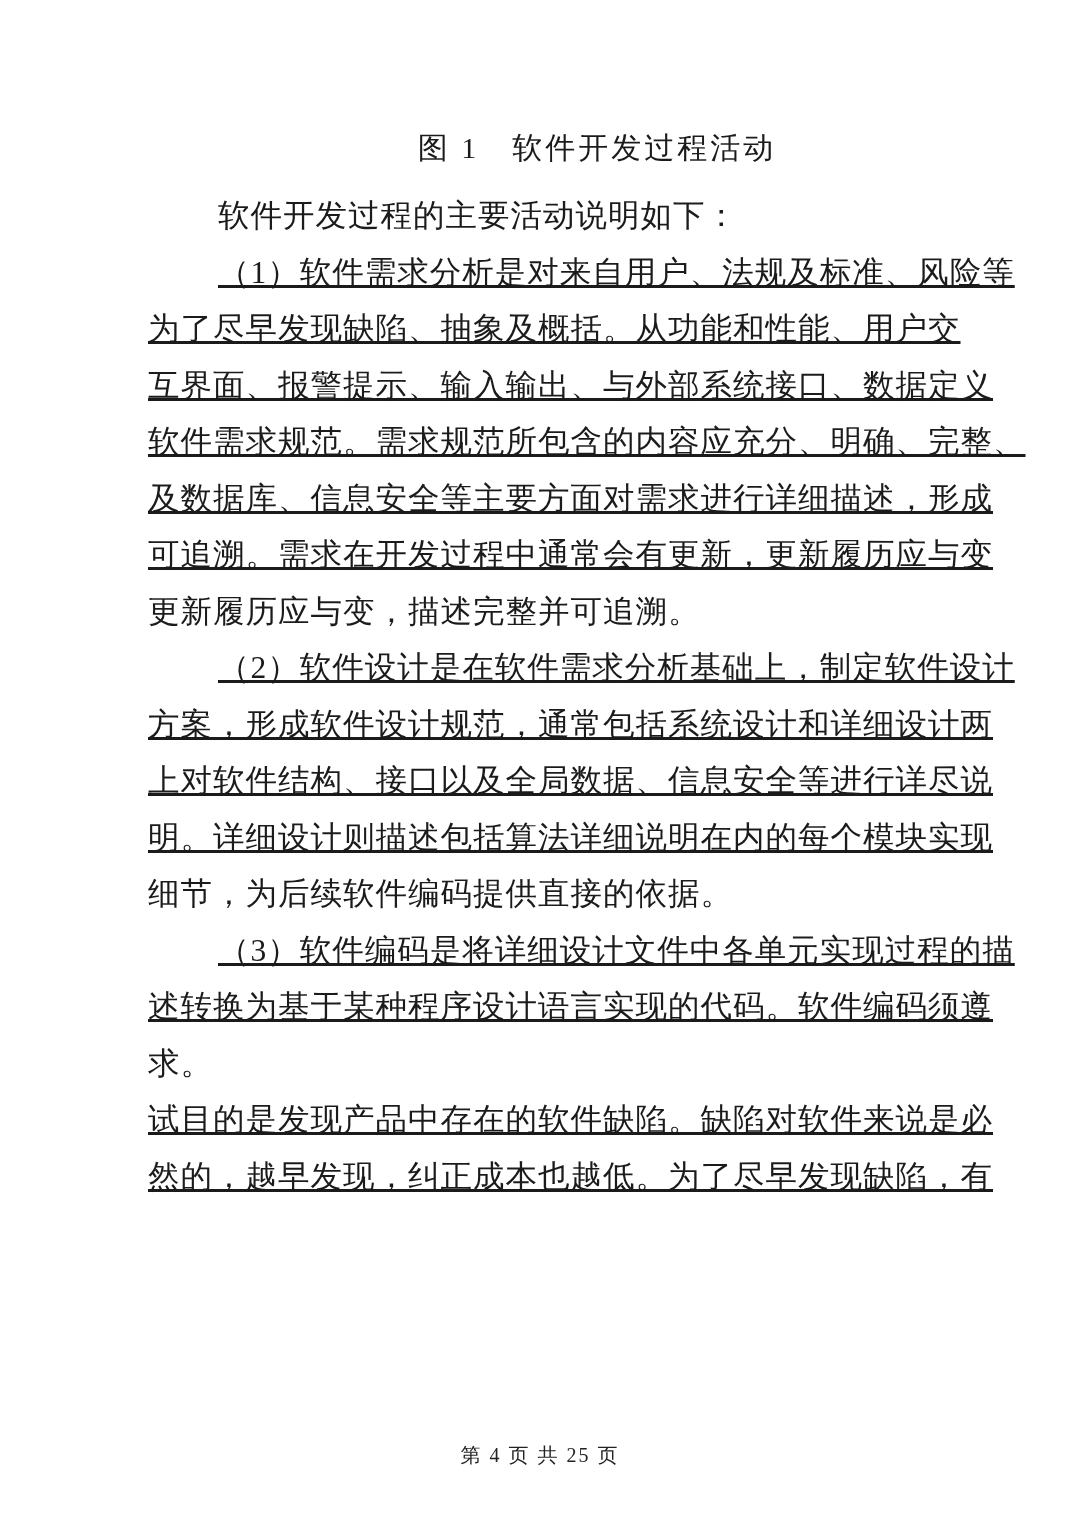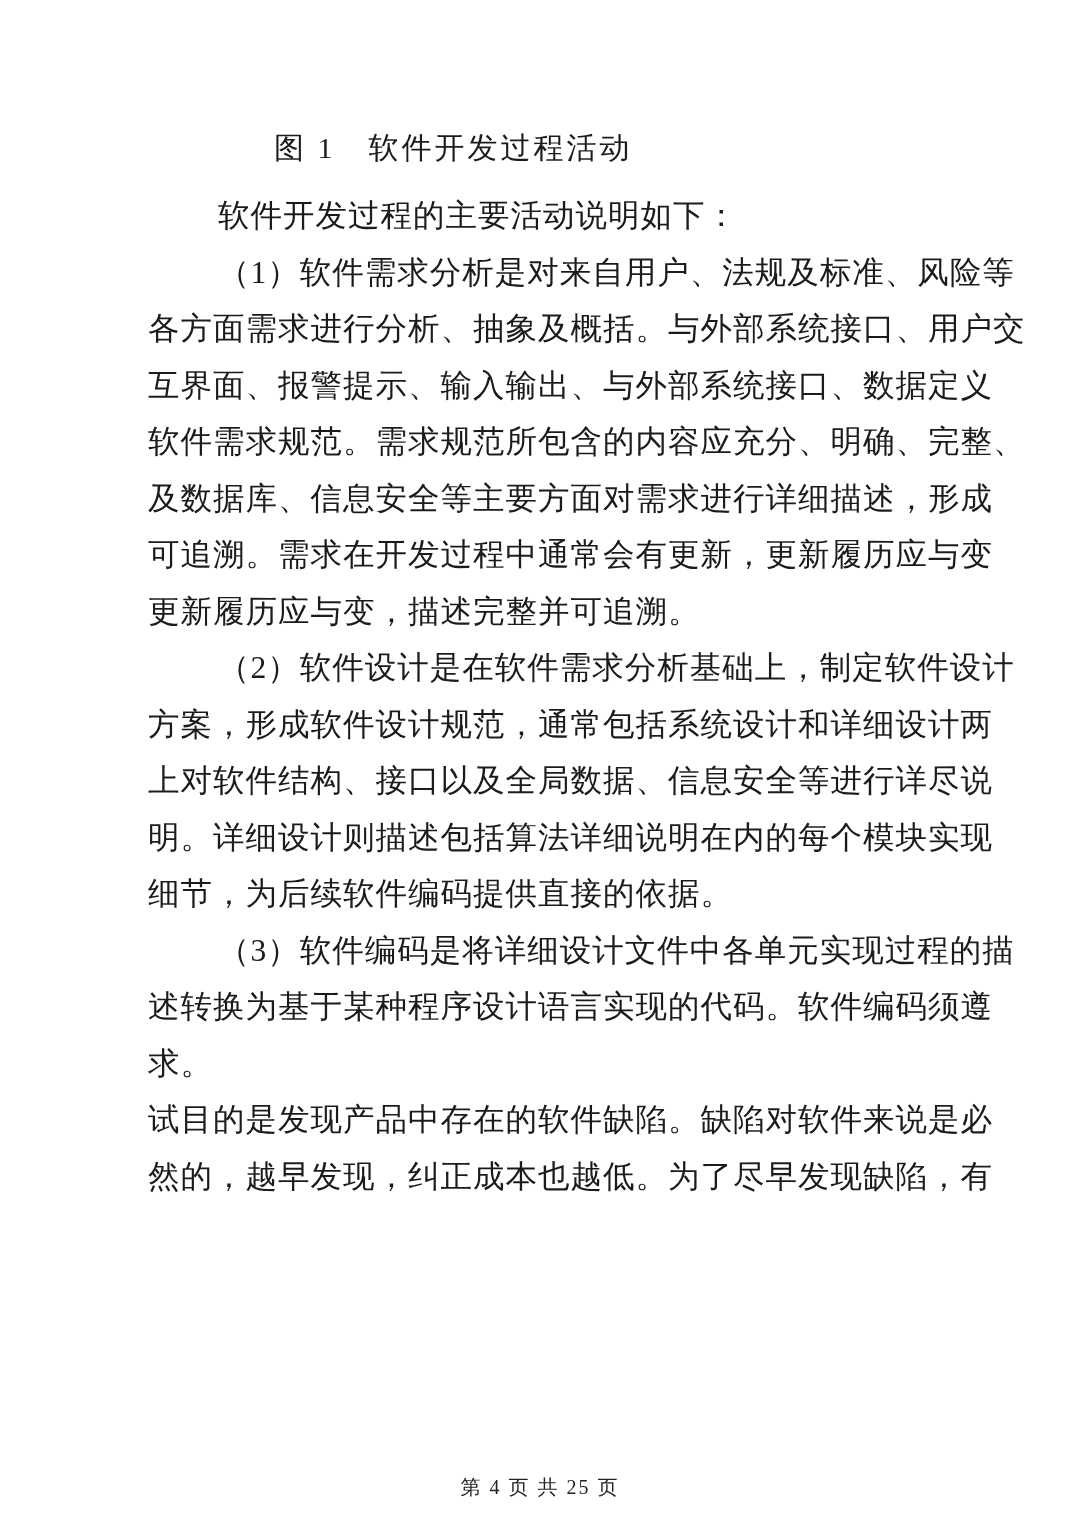--- a/index.html
+++ b/index.html
@@ -17,20 +17,21 @@
     overflow: hidden;
   }
   .caption {
     position: absolute;
     top: 123px;
     left: 148px;
     width: 772px;
     height: 50px;
     line-height: 50px;
     font-size: 30px;
+    text-align: center;
     padding-left: 126px;
     box-sizing: border-box;
     letter-spacing: 3px;
     white-space: nowrap;
   }
   .body {
     position: absolute;
     top: 188px;
     left: 148px;
     width: 772px;
@@ -38,48 +39,48 @@
   }
   .line {
     height: 56.5px;
     line-height: 56.5px;
     white-space: nowrap;
     letter-spacing: 1px;
   }
   .line.j {
     text-align: justify;
     text-align-last: justify;
+    text-decoration: underline;
   }
   .line.indent {
     text-indent: 70px;
   }
   .footer {
     position: absolute;
     top: 1440px;
     left: 0;
     width: 100%;
     height: 30px;
     line-height: 30px;
     text-align: center;
     font-size: 20px;
     letter-spacing: 2px;
     color: #222222;
-    margin-top: 32px;
   }
 </style>
 </head>
 <body>
 
 <div class="page">
   <div class="caption">图 1　软件开发过程活动</div>
 
   <div class="body">
       <div class="line indent">软件开发过程的主要活动说明如下：</div>
       <div class="line j indent">（1）软件需求分析是对来自用户、法规及标准、风险等</div>
-      <div class="line j">各方面需求进行分析、抽象及概括。与外部系统接口、用户交</div>
+      <div class="line j">为了尽早发现缺陷、抽象及概括。从功能和性能、用户交</div>
       <div class="line j">互界面、报警提示、输入输出、与外部系统接口、数据定义</div>
       <div class="line j">软件需求规范。需求规范所包含的内容应充分、明确、完整、</div>
       <div class="line j">及数据库、信息安全等主要方面对需求进行详细描述，形成</div>
       <div class="line j">可追溯。需求在开发过程中通常会有更新，更新履历应与变</div>
       <div class="line">更新履历应与变，描述完整并可追溯。</div>
       <div class="line j indent">（2）软件设计是在软件需求分析基础上，制定软件设计</div>
       <div class="line j">方案，形成软件设计规范，通常包括系统设计和详细设计两</div>
       <div class="line j">上对软件结构、接口以及全局数据、信息安全等进行详尽说</div>
       <div class="line j">明。详细设计则描述包括算法详细说明在内的每个模块实现</div>
       <div class="line">细节，为后续软件编码提供直接的依据。</div>

